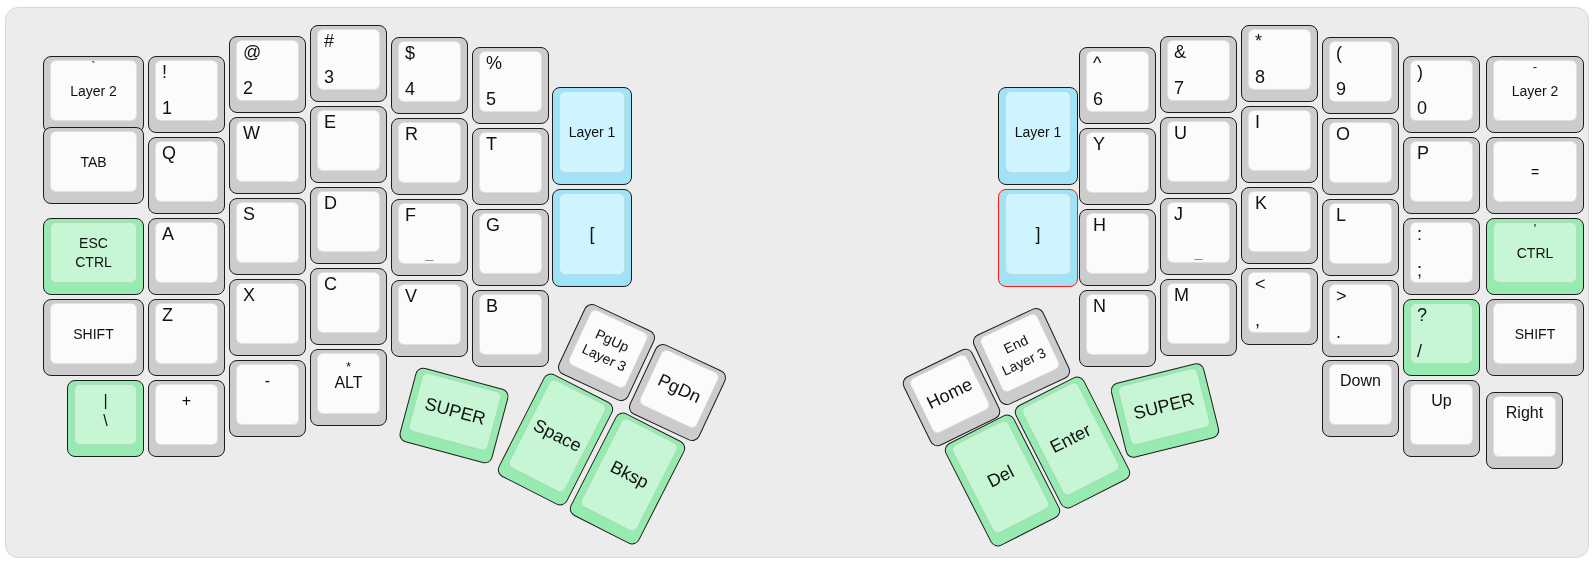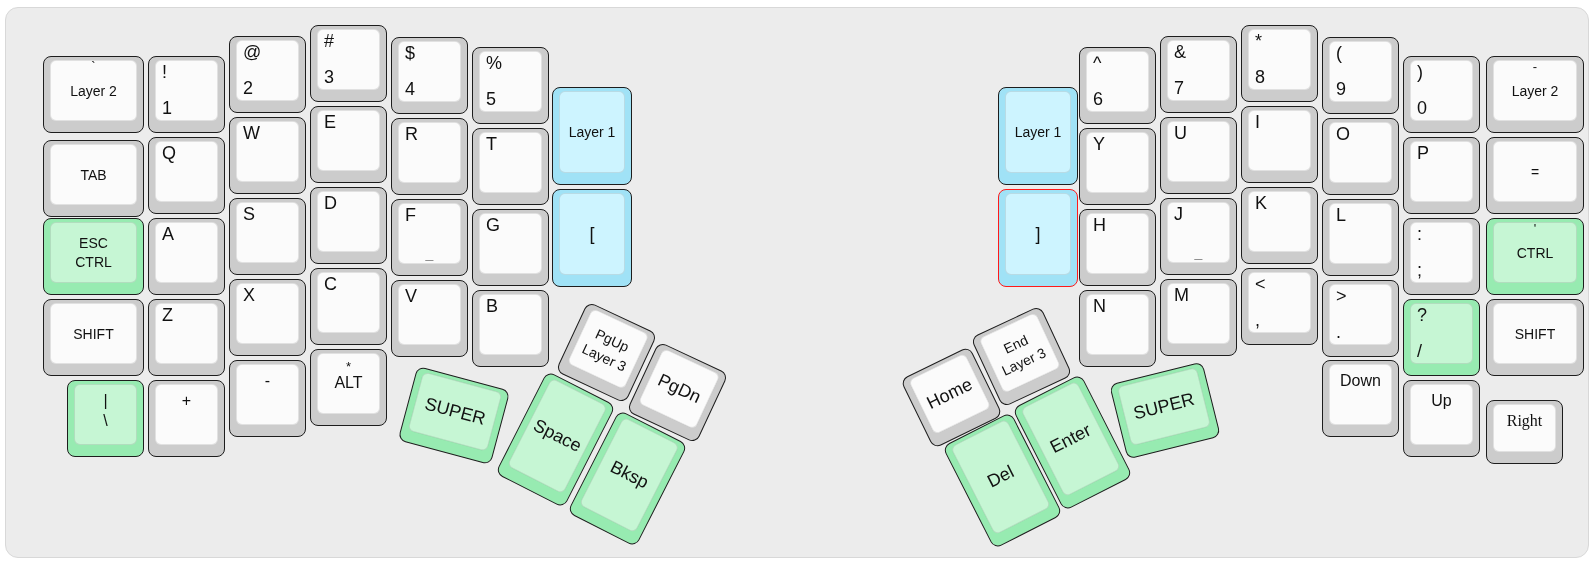--- a/index.html
+++ b/index.html
@@ -56,21 +56,21 @@
 
 <div id="stage" style="--canvas-bg: #ececec; --canvas-border: #d8d8d8; --page-bg: #ffffff; --gray-base: #cccccc; --gray-top: #fbfbfb; --green-base: #97ebb1; --green-top: #c6f6d4; --blue-base: #a0e2f6; --blue-top: #cdf4ff; --selected-stroke: #ff1a1a;">
   <div id="kb-canvas">
       <div class="key gray" style="left: 37px; top: 48px; width: 101px; height: 77px;">
         <div class="cap"></div>
         <span class="leg leg-tc">`</span>
         <div class="legs-center">
           <span class="leg leg-c">Layer 2</span>
         </div>
       </div>
-      <div class="key gray" style="left: 37px; top: 132px; width: 101px; height: 77px;">
+      <div class="key gray" style="left: 37px; top: 119px; width: 101px; height: 77px;">
         <div class="cap"></div>
         <div class="legs-center">
           <span class="leg leg-c">TAB</span>
         </div>
       </div>
       <div class="key green" style="left: 37px; top: 210px; width: 101px; height: 77px;">
         <div class="cap"></div>
         <div class="legs-center">
           <span class="leg leg-c">ESC</span>
           <span class="leg leg-c">CTRL</span>
@@ -370,21 +370,21 @@
         <div class="legs-center">
           <span class="leg leg-c">CTRL</span>
         </div>
       </div>
       <div class="key gray" style="left: 1480px; top: 291px; width: 98px; height: 77px;">
         <div class="cap"></div>
         <div class="legs-center">
           <span class="leg leg-c">SHIFT</span>
         </div>
       </div>
-      <div class="key gray" style="left: 1480px; top: 392px; width: 77px; height: 64px; font-family: Liberation Serif, serif;">
+      <div class="key gray" style="left: 1480px; top: 384px; width: 77px; height: 77px;">
         <div class="cap"></div>
         <div class="legs-top">
           <span class="leg leg-t">Right</span>
         </div>
       </div>
       <div class="key gray" style="left: 906.5px; top: 350.5px; width: 77px; height: 77px; transform: rotate(-26deg);">
         <div class="cap"></div>
         <div class="legs-center">
           <span class="leg leg-cl">Home</span>
         </div>

